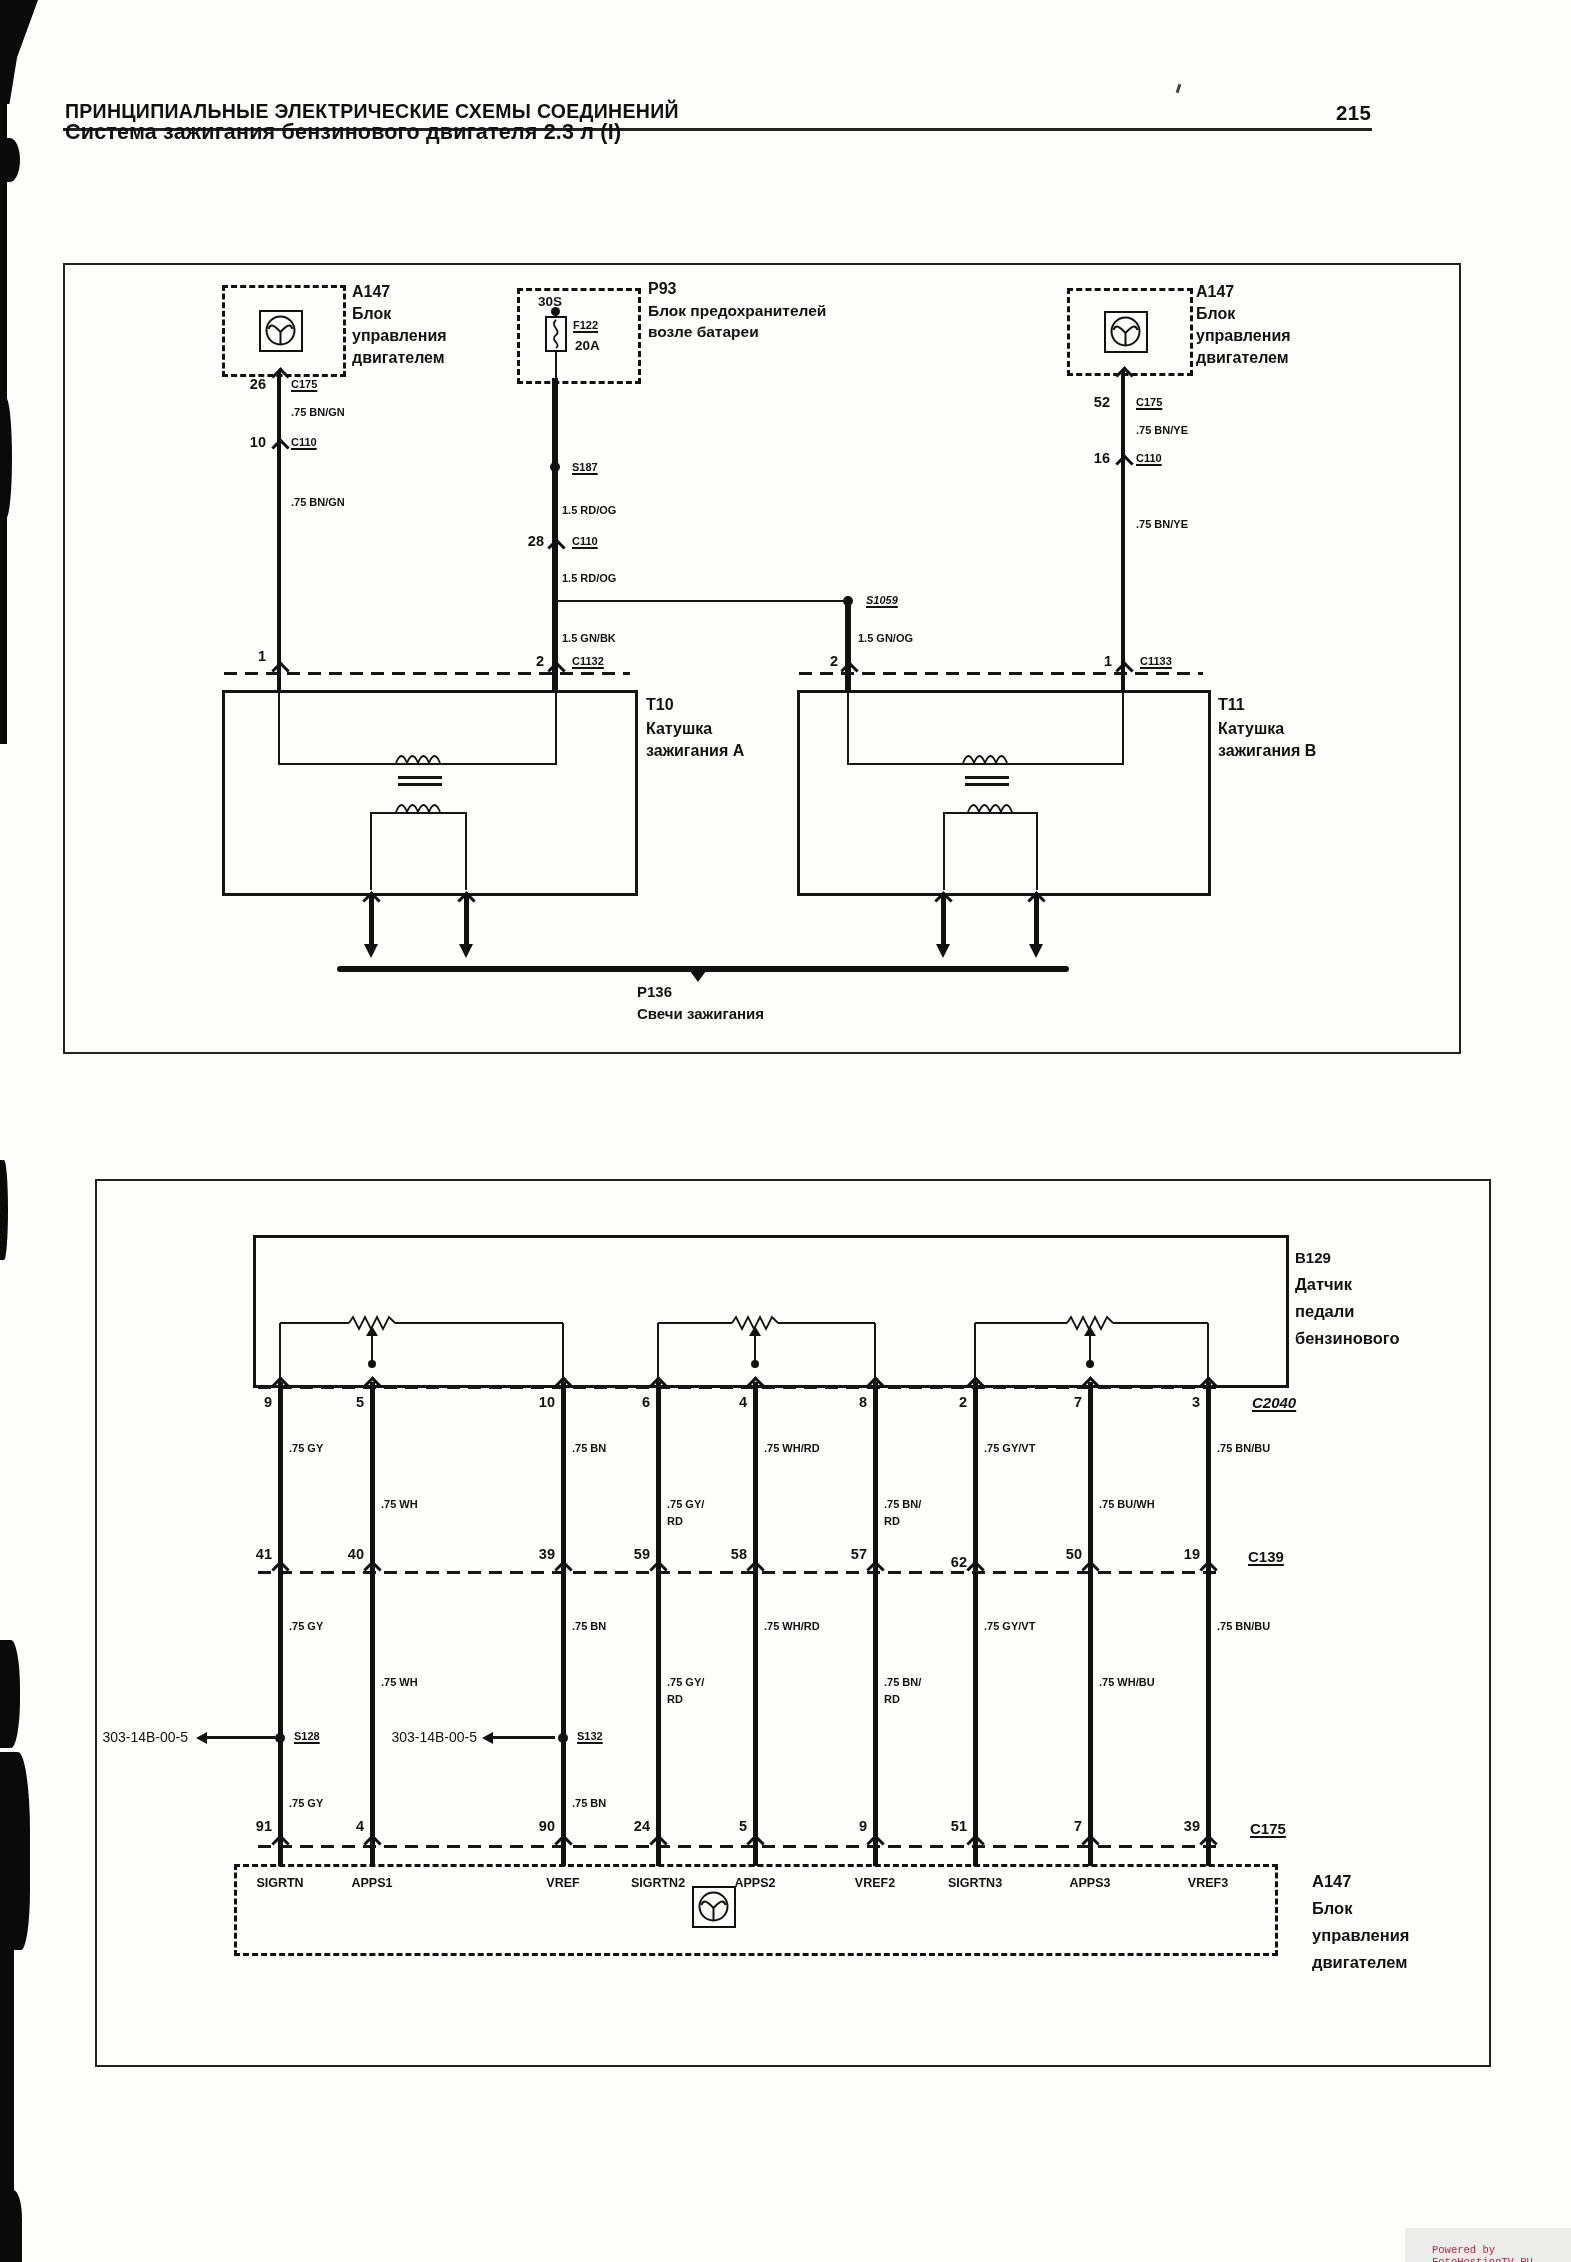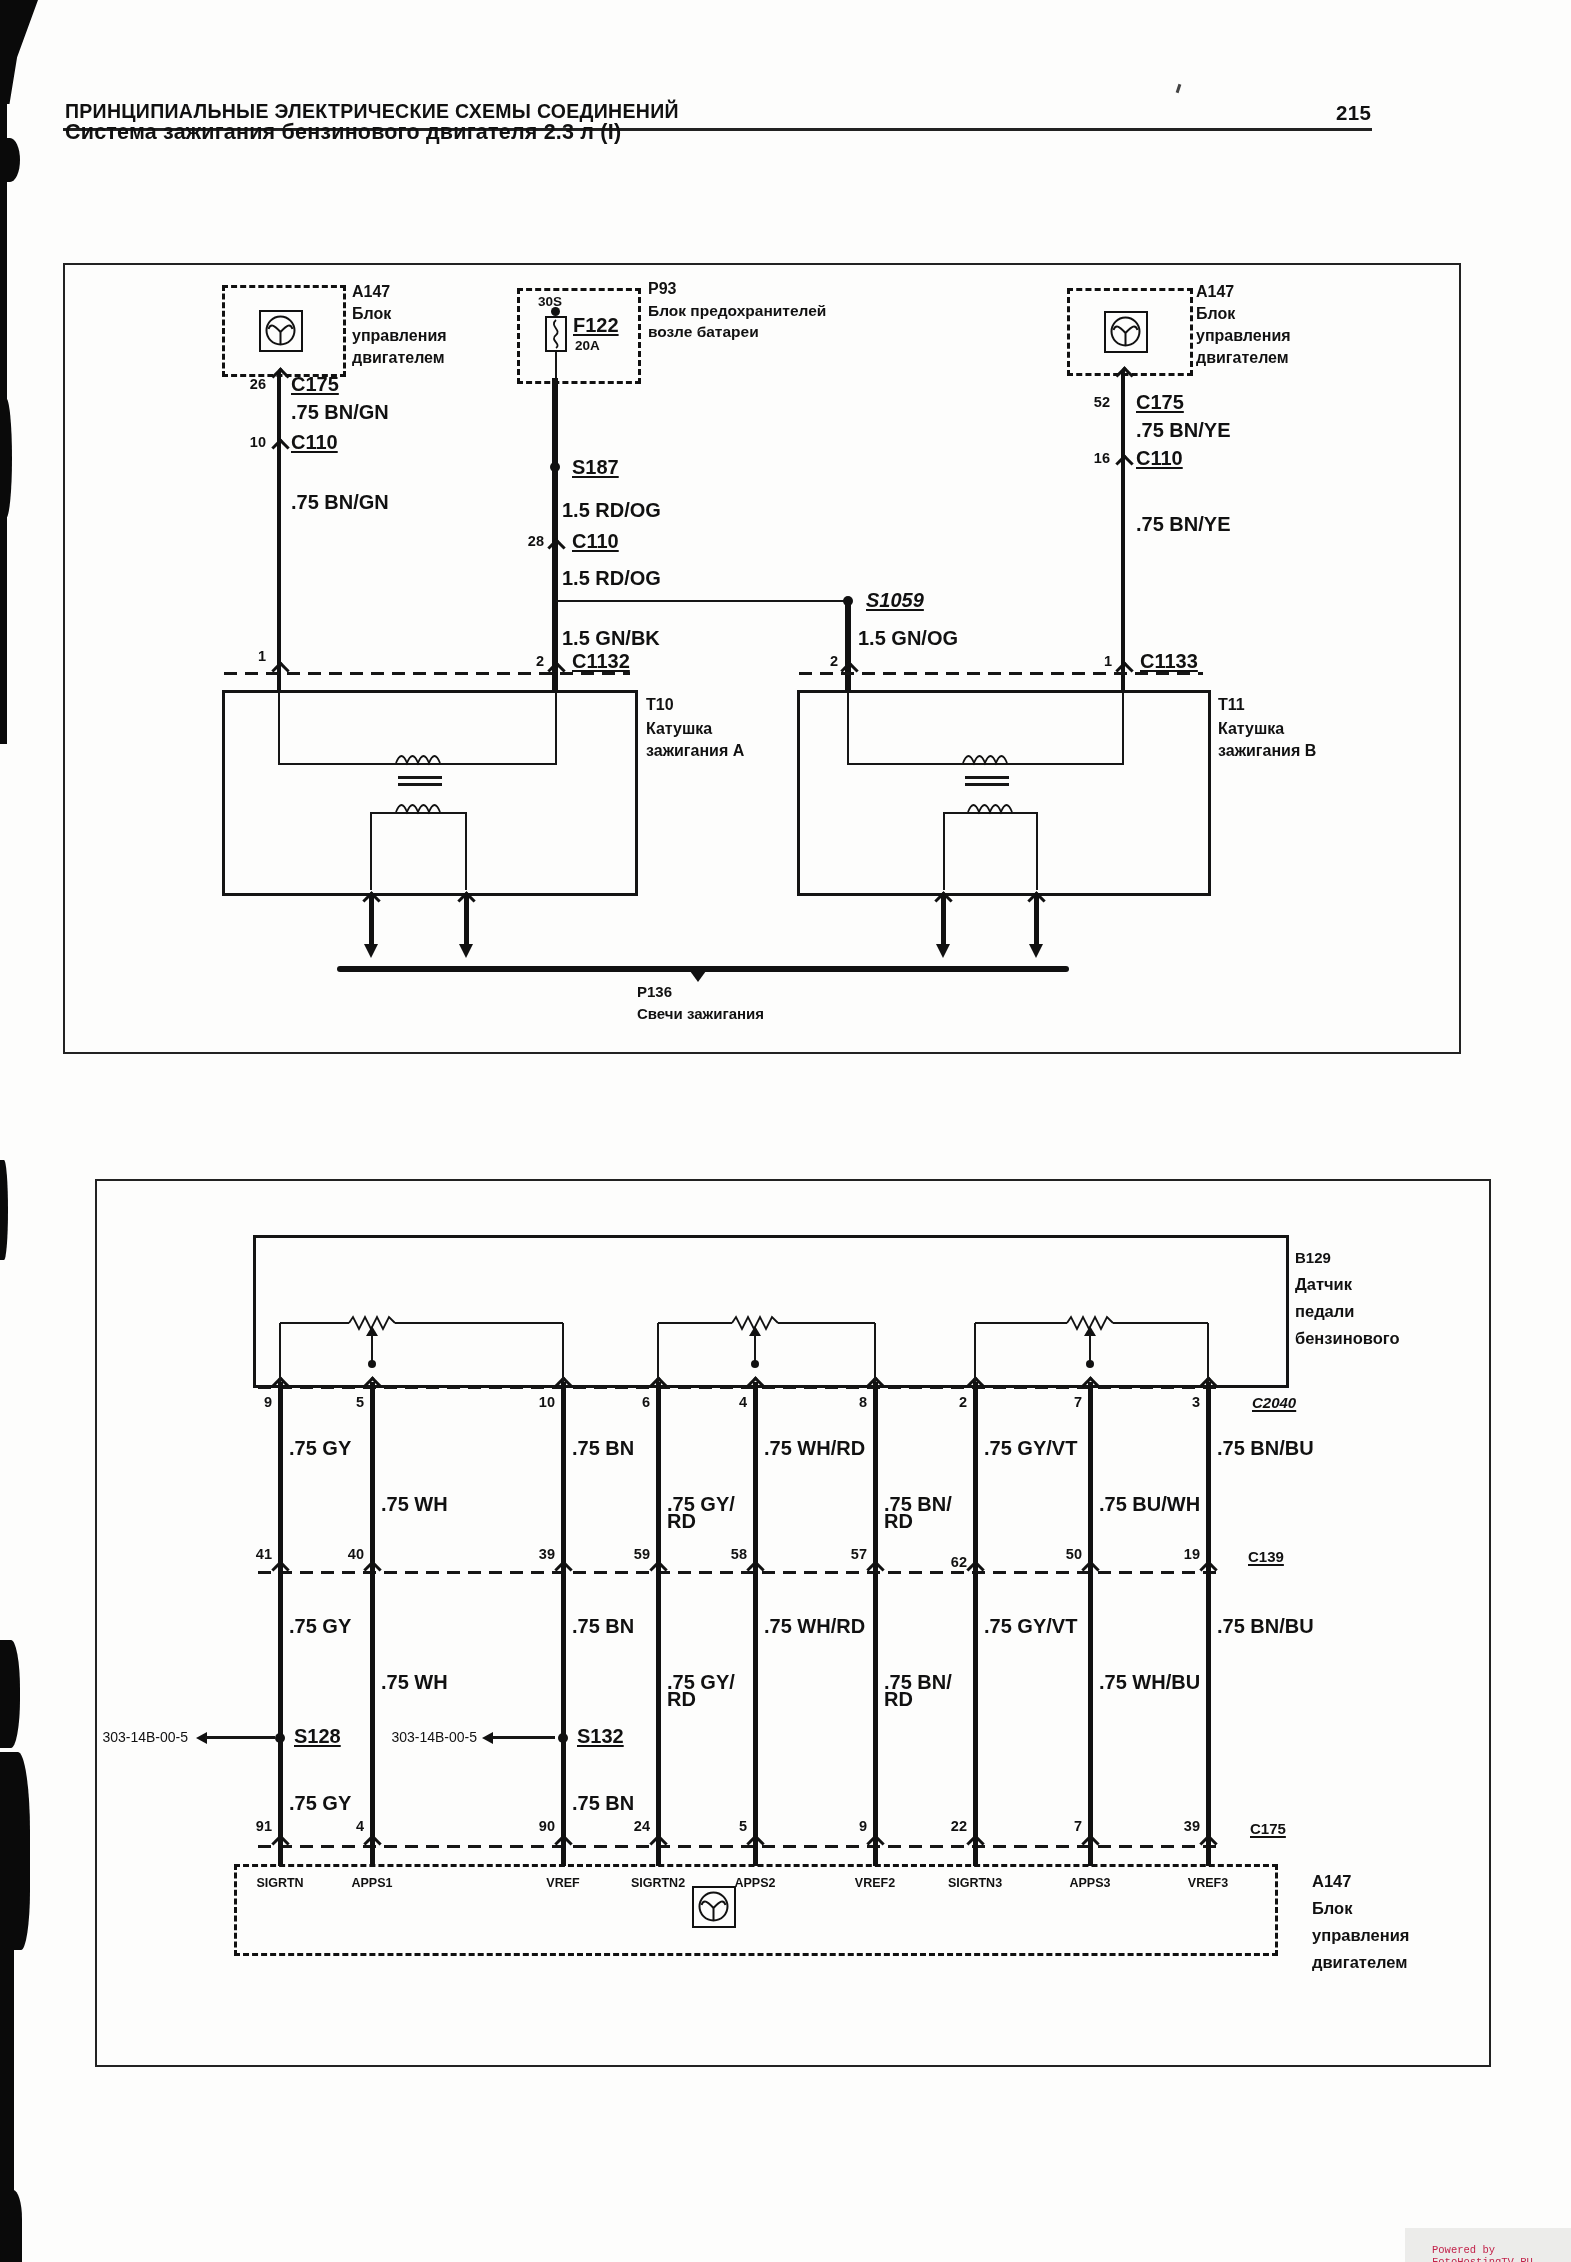--- a/index.html
+++ b/index.html
@@ -1,19 +1,19 @@
 <!DOCTYPE html>
 <html><head>
 <meta charset="utf-8">
 <style>
   html,body{margin:0;padding:0;background:#e8e8e8;}
   #page{position:relative;width:1571px;height:2262px;background:#fdfdfc;overflow:hidden;
         font-family:"Liberation Sans",sans-serif;color:#111;}
   .abs{position:absolute;}
-  .lbl{position:absolute;font-weight:bold;font-size:20px;line-height:17px;color:#111;white-space:pre-line;}
+  .lbl{position:absolute;font-weight:bold;font-size:11px;line-height:17px;color:#111;white-space:pre-line;}
   .u{text-decoration:underline;text-decoration-thickness:1.5px;text-underline-offset:2px;}
   .pin{position:absolute;font-weight:bold;font-size:14.5px;transform:translateX(-100%);}
   .comp{position:absolute;font-weight:bold;font-size:16px;line-height:22px;white-space:pre-line;}
   .wire{position:absolute;background:#111;}
   .thin{position:absolute;background:#161616;}
   .chev{position:absolute;width:10px;height:10px;border-left:3px solid #111;border-top:3px solid #111;transform:rotate(45deg);background:transparent;}
   .dot{position:absolute;background:#111;border-radius:50%;}
   .dashh{position:absolute;height:3px;background:repeating-linear-gradient(90deg,#161616 0 13px,transparent 13px 21px);}
   .boxd{position:absolute;border:3px dashed #111;background:transparent;}
   .boxs{position:absolute;border:3.5px solid #141414;background:transparent;}
@@ -274,21 +274,21 @@
     <div class="pin" style="left:867px;top:1546px;">57</div>
     <div class="pin" style="left:967px;top:1546px;margin-top:8px;">62</div>
     <div class="pin" style="left:1082px;top:1546px;">50</div>
     <div class="pin" style="left:1200px;top:1546px;">19</div>
     <div class="pin" style="left:272px;top:1818px;">91</div>
     <div class="pin" style="left:364px;top:1818px;">4</div>
     <div class="pin" style="left:555px;top:1818px;">90</div>
     <div class="pin" style="left:650px;top:1818px;">24</div>
     <div class="pin" style="left:747px;top:1818px;">5</div>
     <div class="pin" style="left:867px;top:1818px;">9</div>
-    <div class="pin" style="left:967px;top:1818px;">22</div>
+    <div class="pin" style="left:967px;top:1818px;">51</div>
     <div class="pin" style="left:1082px;top:1818px;">7</div>
     <div class="pin" style="left:1200px;top:1818px;">39</div>
     <div class="lbl" style="left:289px;top:1440px;">.75 GY</div>
     <div class="lbl" style="left:572px;top:1440px;">.75 BN</div>
     <div class="lbl" style="left:764px;top:1440px;">.75 WH/RD</div>
     <div class="lbl" style="left:984px;top:1440px;">.75 GY/VT</div>
     <div class="lbl" style="left:1217px;top:1440px;">.75 BN/BU</div>
     <div class="lbl" style="left:381px;top:1496px;">.75 WH</div>
     <div class="lbl" style="left:667px;top:1496px;">.75 GY/
 RD</div>

